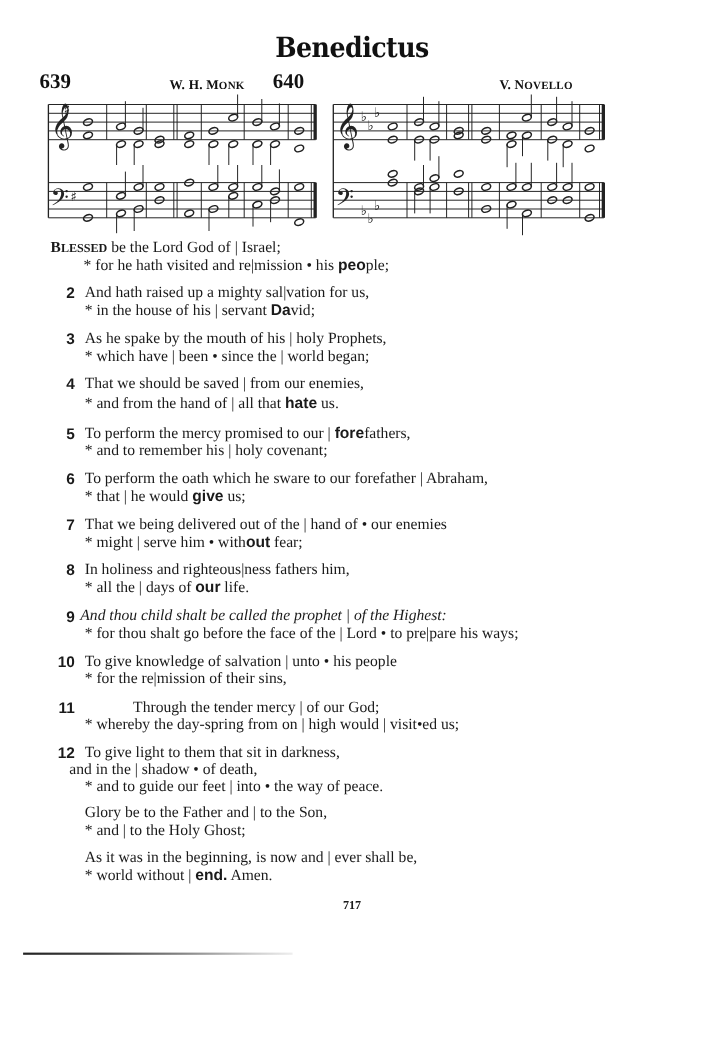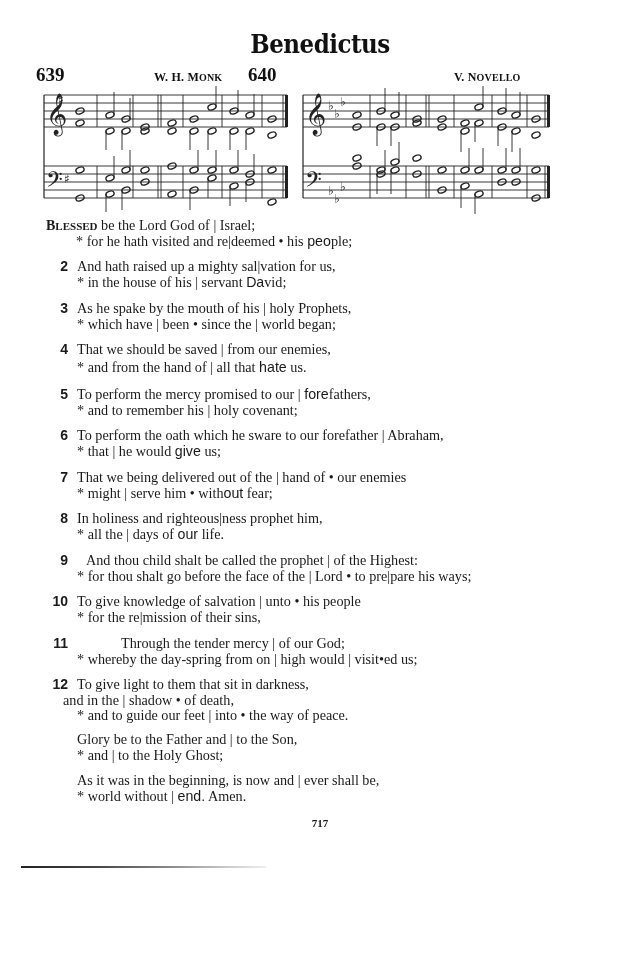--- a/index.html
+++ b/index.html
@@ -13,21 +13,21 @@
   .composer { position:absolute; top:70px; font-family:"Liberation Serif", serif;
               font-weight:bold; font-size:12px; letter-spacing:0.2px; color:#111; }
   .composer .sc { font-size:10px; }
   svg.score { position:absolute; top:86px; }
   .verses { position:absolute; left:0; top:0; width:640px; }
   .verse { position:absolute; left:0; width:640px; font-family:"Liberation Serif", serif;
            font-size:14.2px; line-height:15.5px; color:#1a1a1a; }
   .vnum { position:absolute; width:30px; text-align:right; font-weight:bold;
           font-family:"Liberation Sans", sans-serif; font-size:14px; }
   .vline { position:absolute; white-space:nowrap; }
-  .b { font-weight:normal; font-family:"Liberation Sans", sans-serif; }
+  .b { font-weight:bold; font-family:"Liberation Sans", sans-serif; }
   .page-num { position:absolute; top:817px; left:0; width:640px; text-align:center;
               font-family:"Liberation Serif", serif; font-weight:bold; font-size:11px; }
   .scan-rule { position:absolute; top:866px; left:21px; width:245px; height:2px;
                background:linear-gradient(to right,#222 0%,#444 30%,#888 60%,#ccc 85%,#eee 100%); }
 </style>
 </head>
 <body>
 
 <div>
 
@@ -267,21 +267,21 @@
         <line x1="207" y1="84" x2="207" y2="62"></line>
         <line x1="221" y1="84" x2="221" y2="62"></line>
       <line x1="162" y1="100" x2="162" y2="122"></line>
         <line x1="176" y1="108" x2="176" y2="128"></line>
     </g>
   </svg>
 
   <div class="verses" id="verses">
       <div class="verse" style="top: 218px;">
         <div class="vline" style="left: 46px; top: 0px;"><span style="font-weight: bold; font-size: 14px;">B</span><span style="font-weight: bold; font-size: 11px;">LESSED</span><span> be the Lord God of | Israel;</span></div>
-        <div class="vline" style="left: 76px; top: 15.5px;"><span>* for he hath visited and re|deemed • his </span><span class="b">peo</span><span>ple;</span></div>
+        <div class="vline" style="left: 76px; top: 15.5px;"><span>* for he hath visited and re|mission • his </span><span class="b">peo</span><span>ple;</span></div>
       </div>
       <div class="verse" style="top: 259px;">
         <div class="vnum" style="left: 38px; top: 0px;">2</div>
         <div class="vline" style="left: 77px; top: 0px; font-family: Liberation Serif, serif;"><span>And hath raised up a mighty sal|vation for us,</span></div>
         <div class="vline" style="left: 77px; top: 15.5px;"><span>* in the house of his | servant </span><span class="b">Da</span><span>vid;</span></div>
       </div>
       <div class="verse" style="top: 301px;">
         <div class="vnum" style="left: 38px; top: 0px;">3</div>
         <div class="vline" style="left: 77px; top: 0px;"><span>As he spake by the mouth of his | holy Prophets,</span></div>
         <div class="vline" style="left: 77px; top: 15.5px;"><span>* which have | been • since the | world began;</span></div>
@@ -301,26 +301,26 @@
         <div class="vline" style="left: 77px; top: 0px;"><span>To perform the oath which he sware to our forefather | Abraham,</span></div>
         <div class="vline" style="left: 77px; top: 15.5px;"><span>* that | he would </span><span class="b">give</span><span> us;</span></div>
       </div>
       <div class="verse" style="top: 470px;">
         <div class="vnum" style="left: 38px; top: 0px;">7</div>
         <div class="vline" style="left: 77px; top: 0px;"><span>That we being delivered out of the | hand of • our enemies</span></div>
         <div class="vline" style="left: 77px; top: 15.5px;"><span>* might | serve him • with</span><span class="b">out</span><span> fear;</span></div>
       </div>
       <div class="verse" style="top: 511px;">
         <div class="vnum" style="left: 38px; top: 0px;">8</div>
-        <div class="vline" style="left: 77px; top: 0px;"><span>In holiness and righteous|ness prophet him,</span></div>
+        <div class="vline" style="left: 77px; top: 0px;"><span>In holiness and righteous|ness fathers him,</span></div>
         <div class="vline" style="left: 77px; top: 15.5px;"><span>* all the | days of </span><span class="b">our</span><span> life.</span></div>
       </div>
       <div class="verse" style="top: 553px;">
         <div class="vnum" style="left: 38px; top: 0px;">9</div>
-        <div class="vline" style="left: 86px; top: 0px;"><span>And thou child shalt be called the prophet | of the Highest:</span></div>
+        <div class="vline" style="left: 73px; top: 0px; font-style: italic;"><span>And thou child shalt be called the prophet | of the Highest:</span></div>
         <div class="vline" style="left: 77px; top: 15.5px;"><span>* for thou shalt go before the face of the | Lord • to pre|pare his ways;</span></div>
       </div>
       <div class="verse" style="top: 594px;">
         <div class="vnum" style="left: 38px; top: 0px;">10</div>
         <div class="vline" style="left: 77px; top: 0px;"><span>To give knowledge of salvation | unto • his people</span></div>
         <div class="vline" style="left: 77px; top: 15.5px;"><span>* for the re|mission of their sins,</span></div>
       </div>
       <div class="verse" style="top: 636px;">
         <div class="vnum" style="left: 38px; top: 0px;">11</div>
         <div class="vline" style="left: 77px; top: 0px; margin-left: 44px;"><span>Through the tender mercy | of our God;</span></div>

